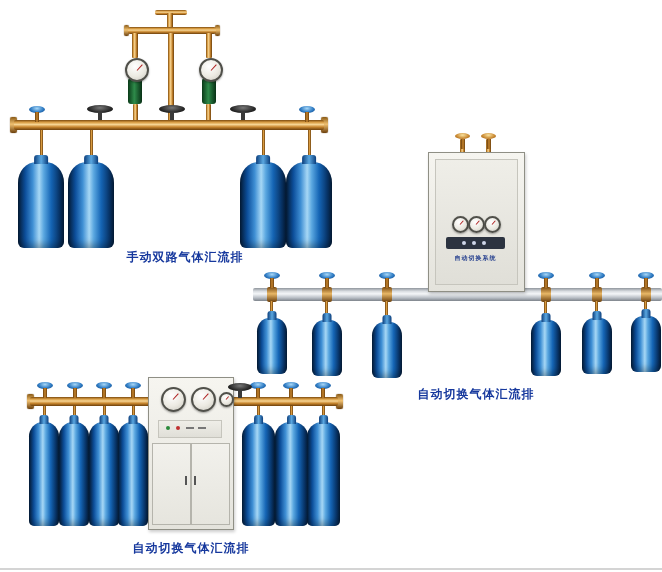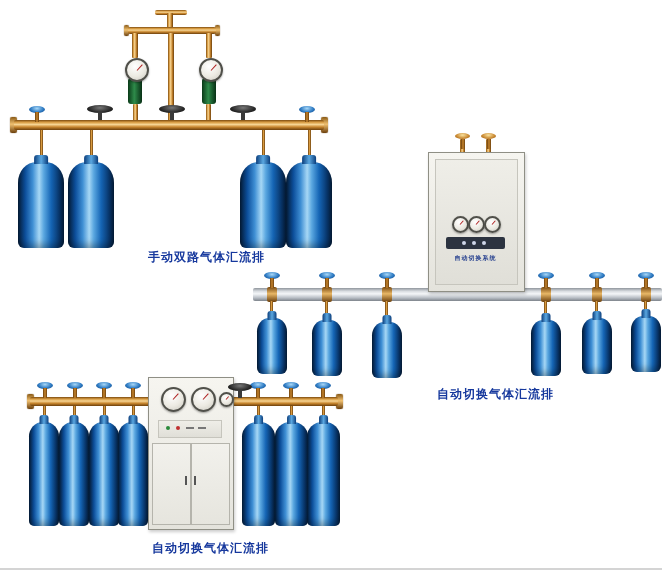--- a/index.html
+++ b/index.html
@@ -23,21 +23,21 @@
   .reg::after{content:"";position:absolute;left:50%;top:-3px;transform:translateX(-50%);width:8px;height:5px;background:#a02020;border-radius:2px}
   .cyl{position:absolute;background:linear-gradient(90deg,#041d3a 0%,#0d4f9b 16%,#3f8fd4 32%,#a6d7f5 46%,#5aa7e0 56%,#1565b5 72%,#083468 90%,#041d3a 100%);border-radius:40% 40% 6px 6px / 24% 24% 6px 6px;box-shadow:inset 0 -4px 6px rgba(0,0,0,.28)}
   .cyl::before{content:"";position:absolute;top:-7px;left:50%;transform:translateX(-50%);width:30%;height:9px;border-radius:3px 3px 0 0;background:linear-gradient(90deg,#0a3d7c,#5aa7e0 50%,#0a3d7c)}
   .cyl.tall{border-radius:46% 46% 5px 5px / 14% 14% 5px 5px}
   .cabinet{position:absolute;background:linear-gradient(180deg,#f6f5f0,#e4e3dc);border:1px solid #8f8f85;box-shadow:1px 2px 3px rgba(0,0,0,.2);z-index:2}
   .panel{position:absolute;border:1px solid #c6c5bd;background:linear-gradient(180deg,#efeee8,#e0dfd8)}
   .strip{position:absolute;background:#2c3340;border-radius:2px;z-index:3}
   .dot{position:absolute;border-radius:50%;z-index:4}
   .door{position:absolute;border:1px solid #b5b4ac;background:linear-gradient(180deg,#f2f1ec,#e6e5de);z-index:3}
   .handle{position:absolute;background:#555;z-index:4}
-  .caption{position:absolute;font-size:12px;font-weight:bold;color:#16389d;text-align:right;letter-spacing:1px;white-space:nowrap;z-index:5}
+  .caption{position:absolute;font-size:12px;font-weight:bold;color:#16389d;text-align:center;letter-spacing:1px;white-space:nowrap;z-index:5}
   .plate{position:absolute;font-size:6px;font-weight:bold;color:#26408f;text-align:center;letter-spacing:1px;z-index:4}
   .divider{position:absolute;background:#d4d4d4}
 </style>
 </head>
 <body>
 
 <div id="canvas">
 
   <figure>
     <div class="pipe-h" style="left:155px;top:10px;width:32px;height:5px"></div>

